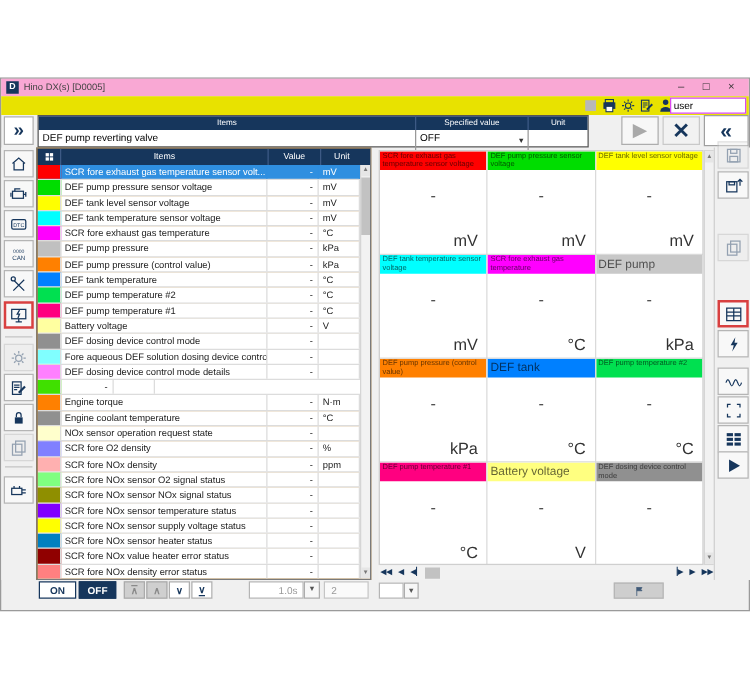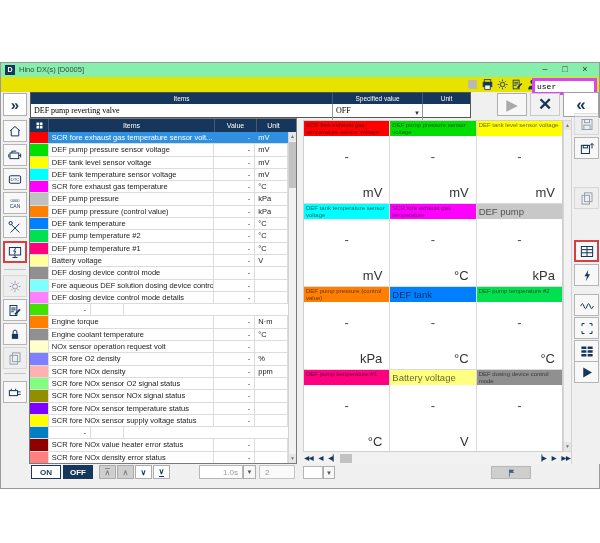--- a/index.html
+++ b/index.html
@@ -1,41 +1,41 @@
 <!DOCTYPE html>
 <html><head>
 <meta charset="utf-8">
 <style>
   html,body{margin:0;padding:0;background:#fff;}
   #canvas{position:relative;width:600px;height:543px;background:#fff;overflow:hidden;
           font-family:"Liberation Sans",sans-serif;-webkit-font-smoothing:antialiased;}
   #window{position:absolute;left:0;top:62px;width:600px;height:427px;background:#f0f0f0;
           border:1px solid #9a9a9a;box-sizing:border-box;}
   
-  #titlebar{position:absolute;left:0;top:0;width:598px;height:14px;background:#86efac;}
+  #titlebar{position:absolute;left:0;top:0;width:598px;height:14px;background:#f9a8d4;}
   #appicon{position:absolute;left:4px;top:2px;width:10px;height:10px;background:#16365c;color:#fff;
            font-size:7px;line-height:10px;text-align:center;font-weight:bold;}
   #apptitle{position:absolute;left:18px;top:0;font-size:7.5px;line-height:14px;color:#444;}
   .wctl{position:absolute;top:0;width:20px;height:13px;text-align:center;font-size:9px;line-height:13px;color:#333;}
   #btn-min{right:44px}#btn-max{right:24px}#btn-close{right:4px}
   
   #yellowbar{position:absolute;left:0;top:14px;width:598px;height:15px;background:#e8e200;}
   #ybicons{position:absolute;right:60px;top:1px;display:flex;gap:2px;}
   .ybtn{width:13px;height:13px;display:flex;align-items:center;justify-content:center;background:transparent;}
-  #userinput{position:absolute;right:2px;top:1px;width:55px;height:11px;border:3px solid #d946ef;
-             font-size:8px;padding:0 2px;font-family:Liberation Mono, monospace;margin-left:15px;}
+  #userinput{position:absolute;right:2px;top:1px;width:55px;height:11px;border:1px solid #d946ef;
+             font-size:8px;padding:0 2px;font-family:Liberation Sans, sans-serif;margin-left:15px;}
   
   .btn{position:absolute;box-sizing:border-box;background:#f7f7f7;border:1px solid #adadad;
        display:flex;align-items:center;justify-content:center;}
   #expand-btn{left:2px;top:30px;width:24px;height:23px;font-size:15px;font-weight:bold;color:#16365c;background:#fff;}
   #actpanel{position:absolute;left:29px;top:29px;width:441px;height:26px;border:1px solid #555;
             box-sizing:border-box;background:#fff;}
   #actheader{display:flex;height:11px;background:#16365c;color:#fff;font-size:6.5px;line-height:11px;text-align:center;}
   .ahc{box-sizing:border-box;border-right:1px solid #3d5a85;}
-  #actrow{display:flex;height:26px;font-size:8px;line-height:13px;font-family:Liberation Serif, serif;}
+  #actrow{display:flex;height:26px;font-size:8px;line-height:13px;}
   .arc{box-sizing:border-box;border-right:1px solid #999;padding:0 3px;white-space:nowrap;overflow:hidden;}
   #act-dd{position:relative;}
   #act-dd .dda{position:absolute;right:2px;top:3px;font-size:6px;color:#333;}
   #play-btn{left:496px;top:30px;width:30px;height:23px;}
   #play-btn span{color:#a9a9a9;font-size:15px;line-height:23px;}
   #stopx-btn{left:529px;top:30px;width:30px;height:23px;background:#f2f2f2;border:1px solid #c9c9c9;
              color:#16365c;font-size:17px;font-weight:bold;}
   #collapse-btn{left:562px;top:29px;width:36px;height:25px;background:#fff;border:1px solid #9f9f9f;
                 color:#16365c;font-size:17px;font-weight:bold;}
   
@@ -369,21 +369,21 @@
             <div class="tcell un">N·m</div>
           </div>
           <div class="trow">
             <div class="tcell sw" style="background: rgb(144, 144, 144);"></div>
             <div class="tcell it">Engine coolant temperature</div>
             <div class="tcell va">-</div>
             <div class="tcell un">°C</div>
           </div>
           <div class="trow">
             <div class="tcell sw" style="background: rgb(255, 255, 204);"></div>
-            <div class="tcell it">NOx sensor operation request volt</div>
+            <div class="tcell it">NOx sensor operation request state</div>
             <div class="tcell va">-</div>
             <div class="tcell un"></div>
           </div>
           <div class="trow">
             <div class="tcell sw" style="background: rgb(128, 128, 255);"></div>
             <div class="tcell it">SCR fore O2 density</div>
             <div class="tcell va">-</div>
             <div class="tcell un">%</div>
           </div>
           <div class="trow">
@@ -411,20 +411,21 @@
             <div class="tcell un"></div>
           </div>
           <div class="trow">
             <div class="tcell sw" style="background: rgb(255, 255, 0);"></div>
             <div class="tcell it">SCR fore NOx sensor supply voltage status</div>
             <div class="tcell va">-</div>
             <div class="tcell un"></div>
           </div>
           <div class="trow">
             <div class="tcell sw" style="background: rgb(0, 128, 192);"></div>
+            <div class="tcell it">SCR fore NOx sensor heater status</div>
             <div class="tcell va">-</div>
             <div class="tcell un"></div>
           </div>
           <div class="trow">
             <div class="tcell sw" style="background: rgb(144, 0, 0);"></div>
             <div class="tcell it">SCR fore NOx value heater error status</div>
             <div class="tcell va">-</div>
             <div class="tcell un"></div>
           </div>
           <div class="trow">

